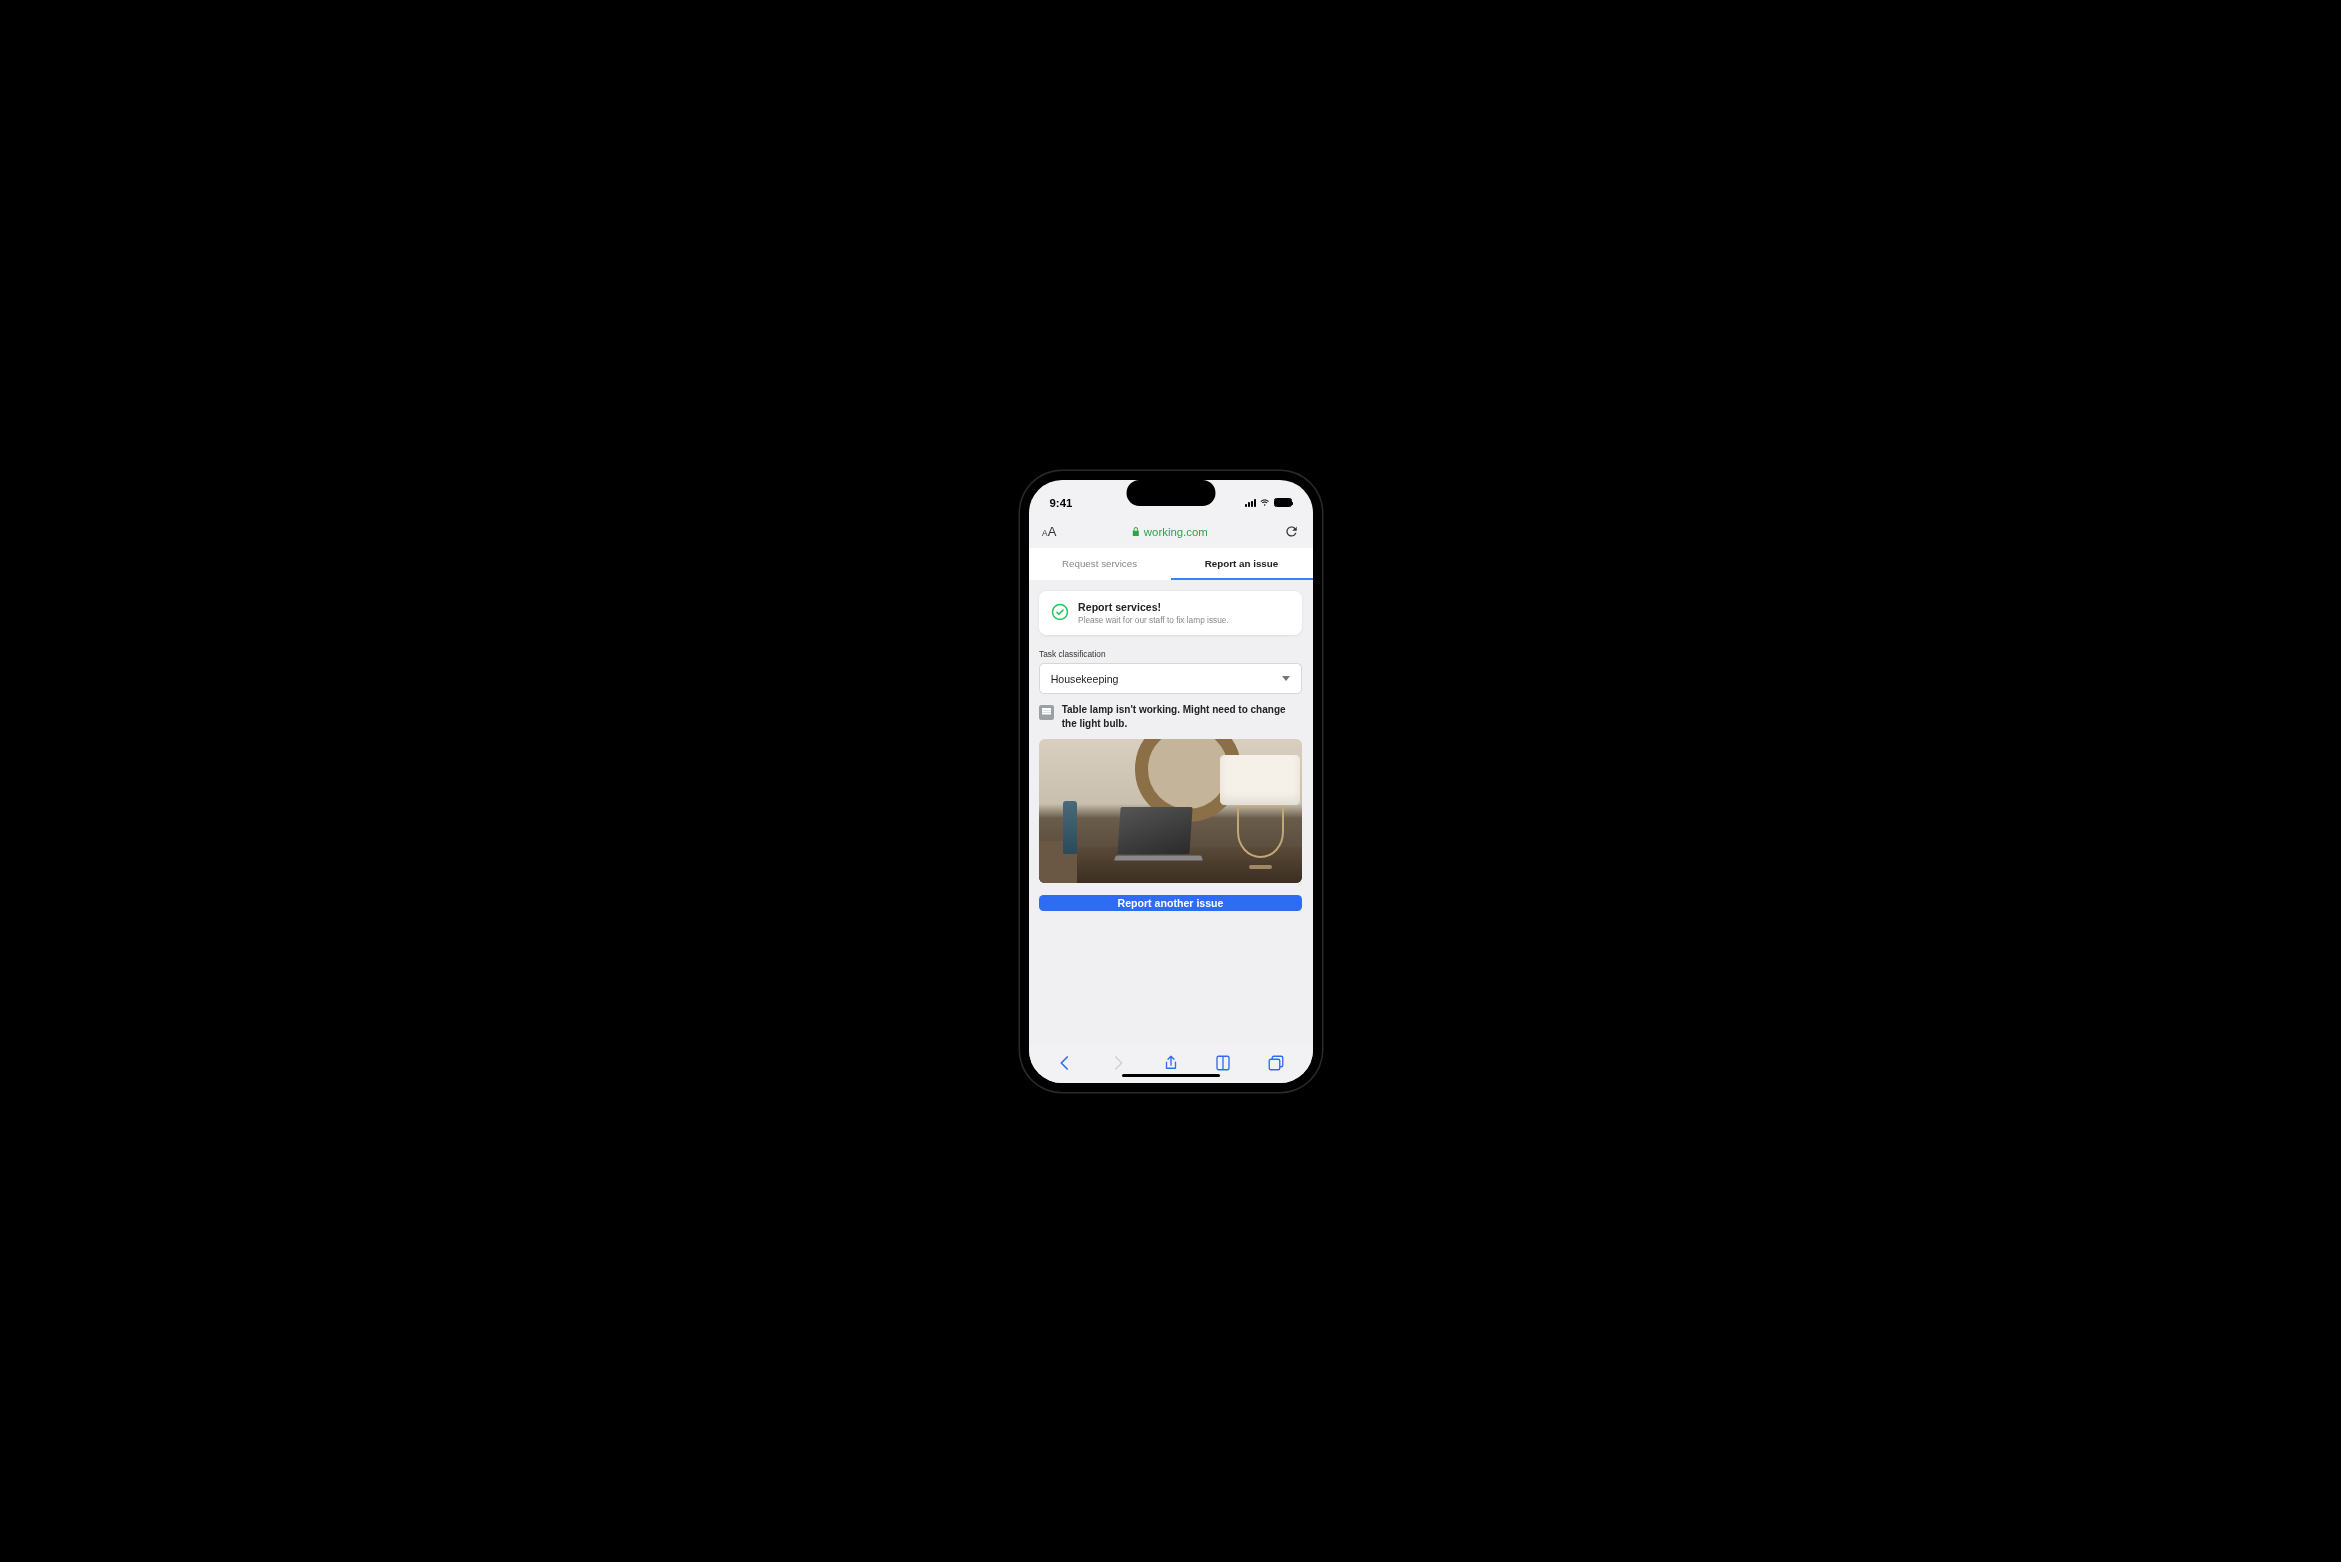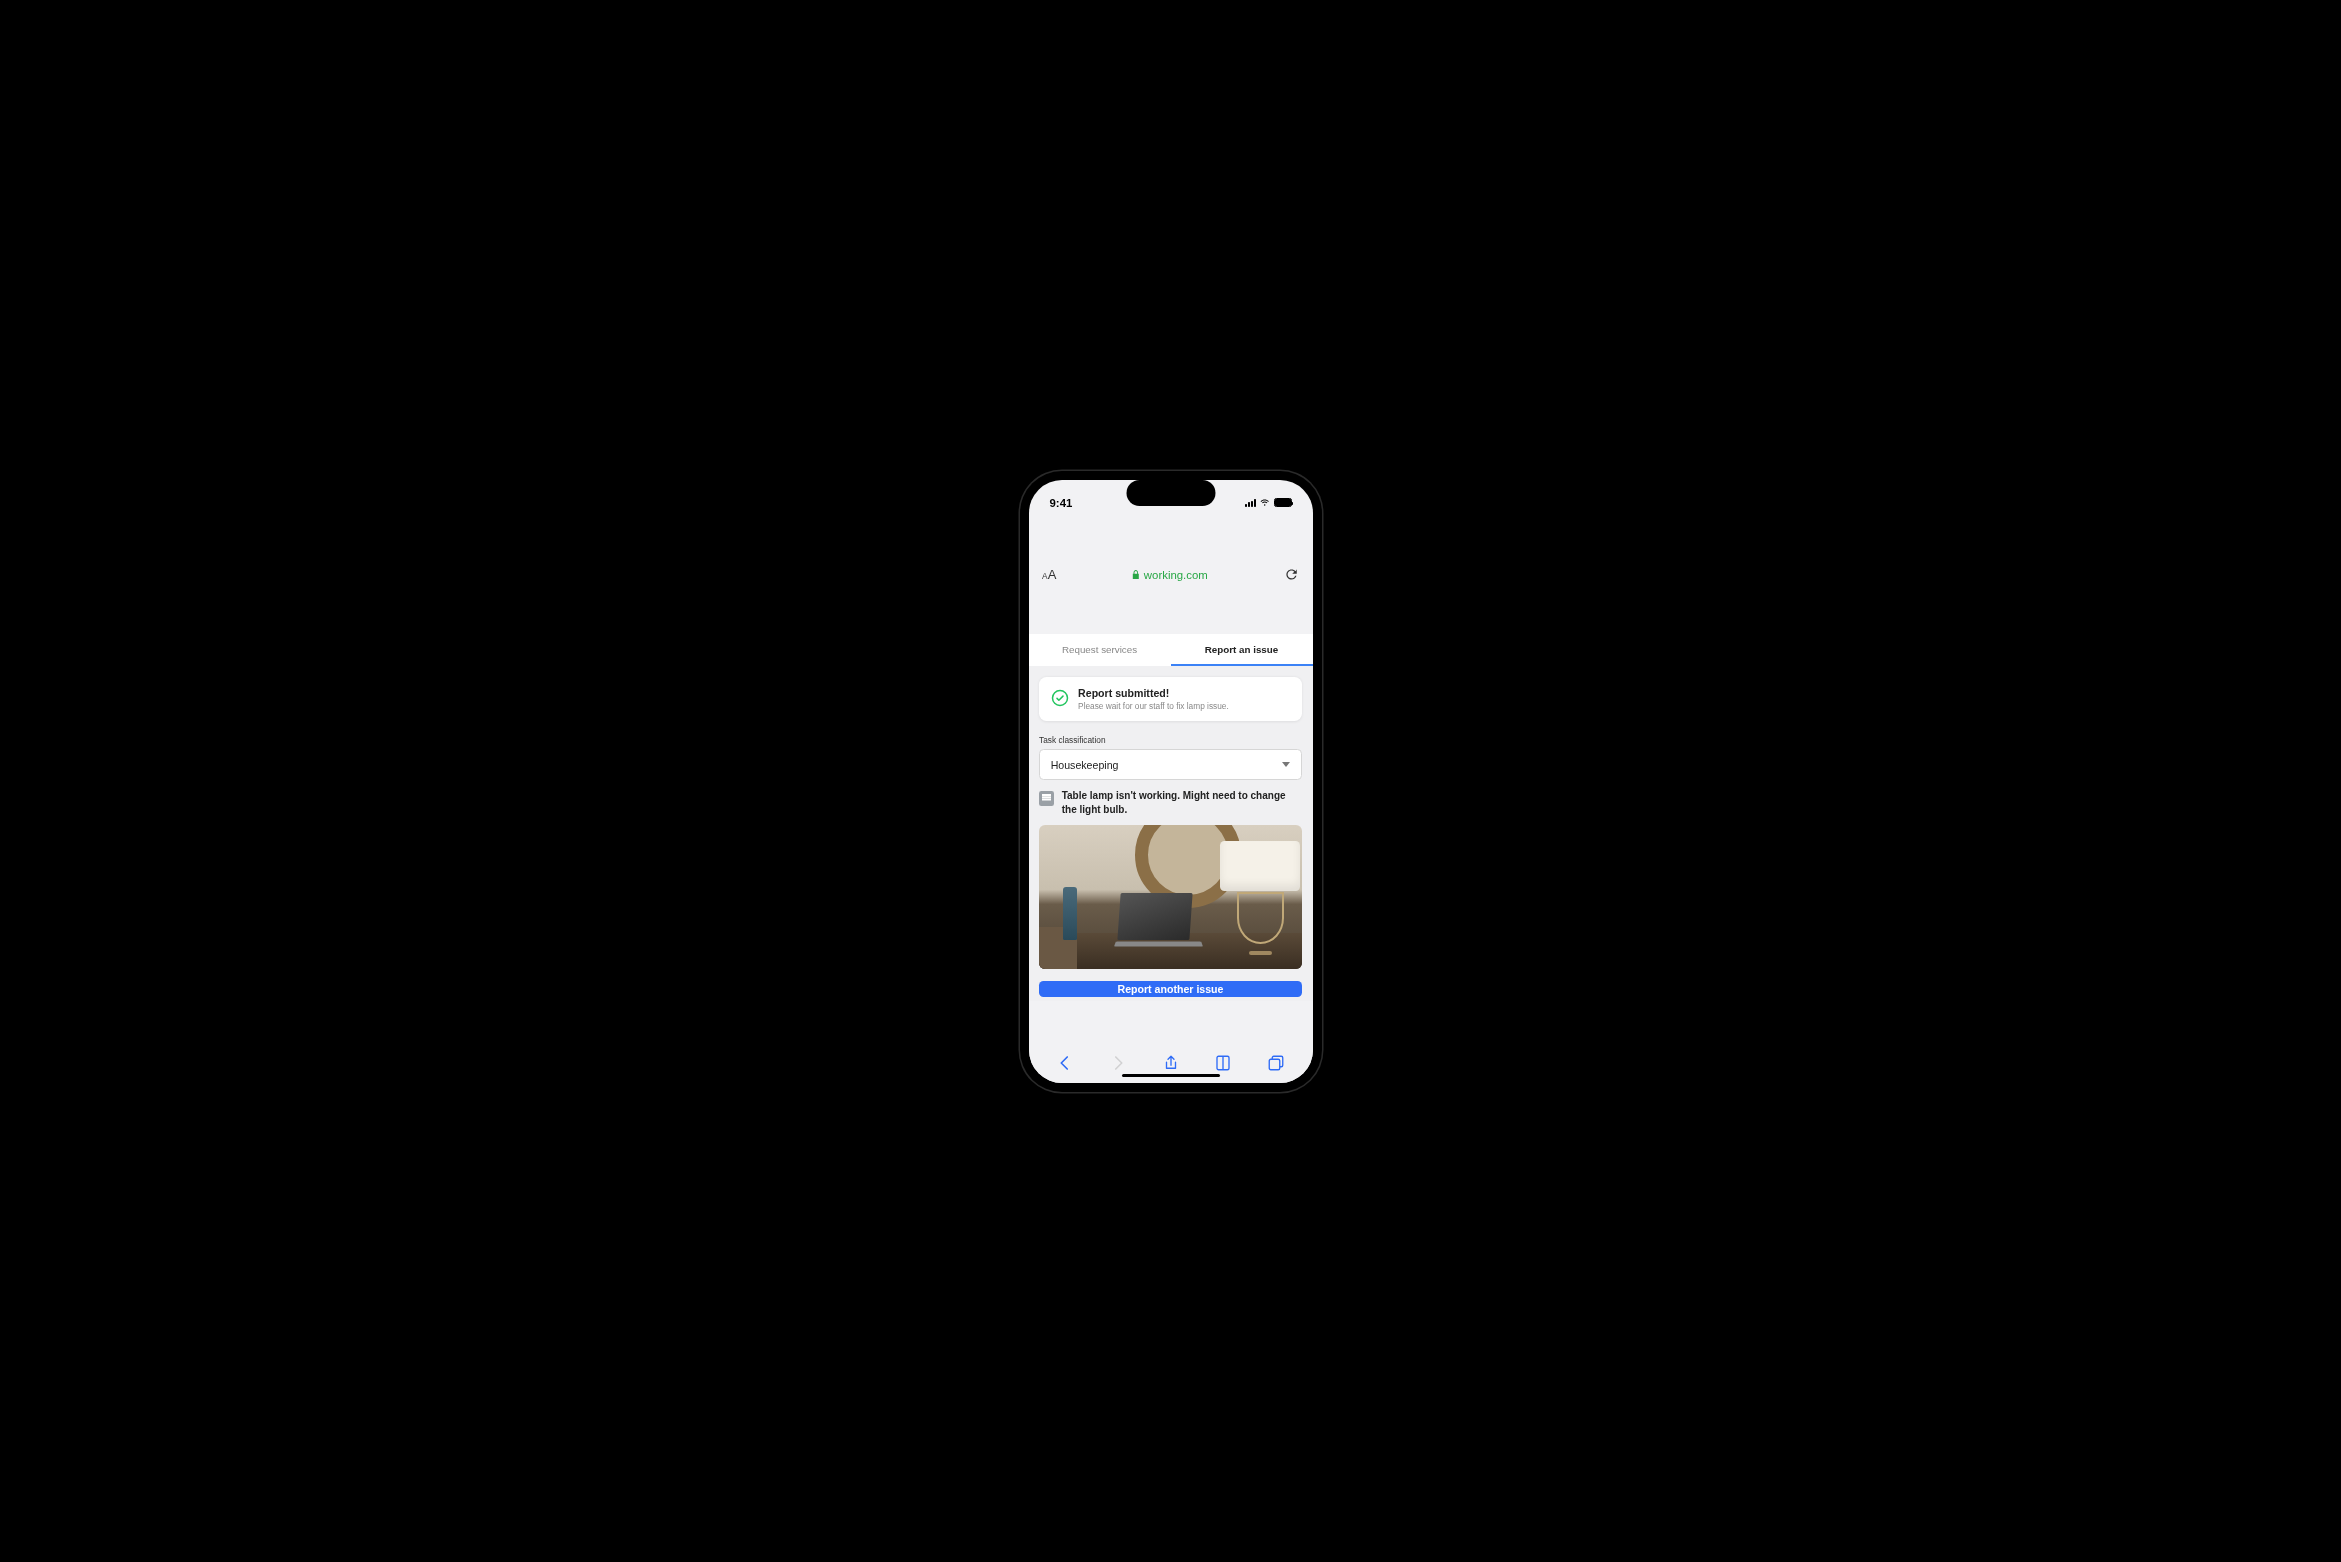--- a/index.html
+++ b/index.html
@@ -23,21 +23,20 @@
     }
     .phone-screen {
       width: 100%;
       height: 100%;
       background: #f2f2f4;
       border-radius: 33px;
       overflow: hidden;
       position: relative;
       display: flex;
       flex-direction: column;
-      gap: 43px;
     }
     .notch {
       position: absolute;
       top: 9px;
       left: 50%;
       transform: translateX(-50%);
       width: 89px;
       height: 26px;
       background: #000;
       border-radius: 15px;
@@ -252,21 +251,21 @@
         <div class="tab active">Report an issue</div>
       </div>
 
       <div class="content-area">
         <div class="success-card">
           <svg class="check-circle" viewBox="0 0 24 24">
             <circle cx="12" cy="12" r="10" stroke="#22c55e" stroke-width="2" fill="none"></circle>
             <path d="M8 12.5l2.5 2.5L16 9.5" stroke="#22c55e" stroke-width="2" fill="none" stroke-linecap="round" stroke-linejoin="round"></path>
           </svg>
           <div>
-            <div class="success-title">Report submitted!</div>
+            <div class="success-title">Report services!</div>
             <div class="success-sub">Please wait for our staff to fix lamp issue.</div>
           </div>
         </div>
 
         <div class="field-label">Task classification</div>
         <div class="select-box">
           <span>Housekeeping</span>
           <div class="caret-down"></div>
         </div>
 

